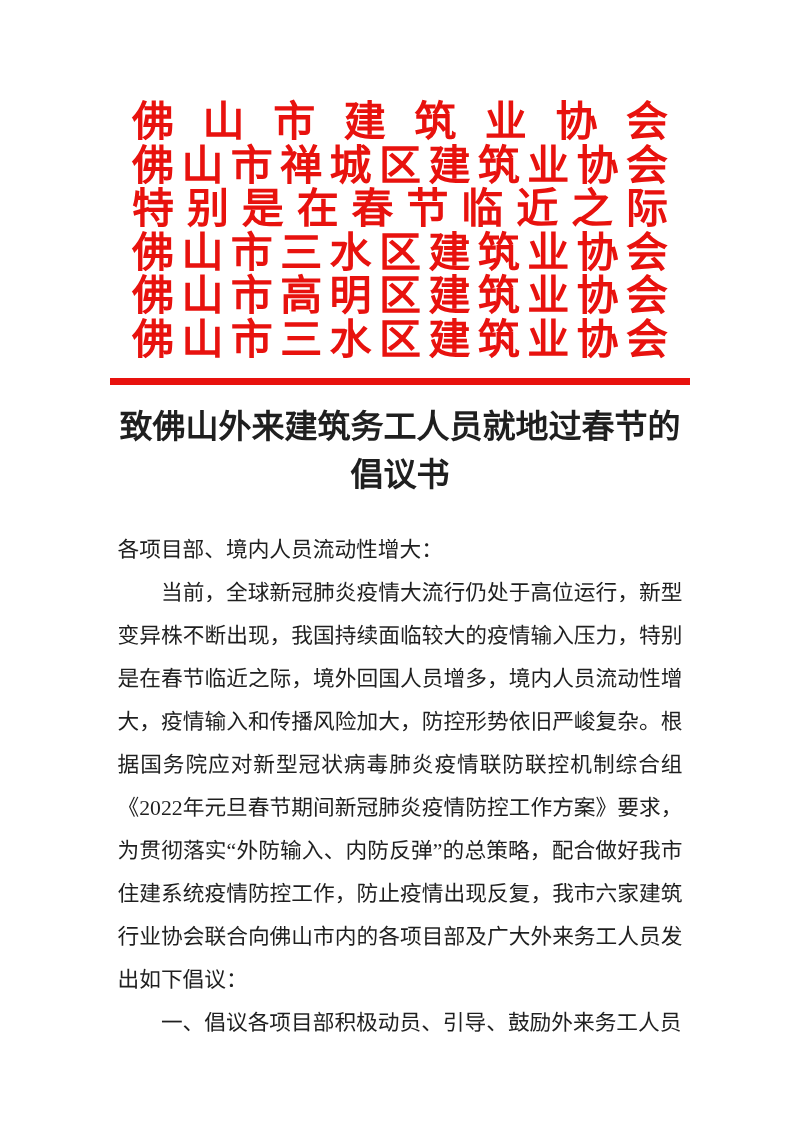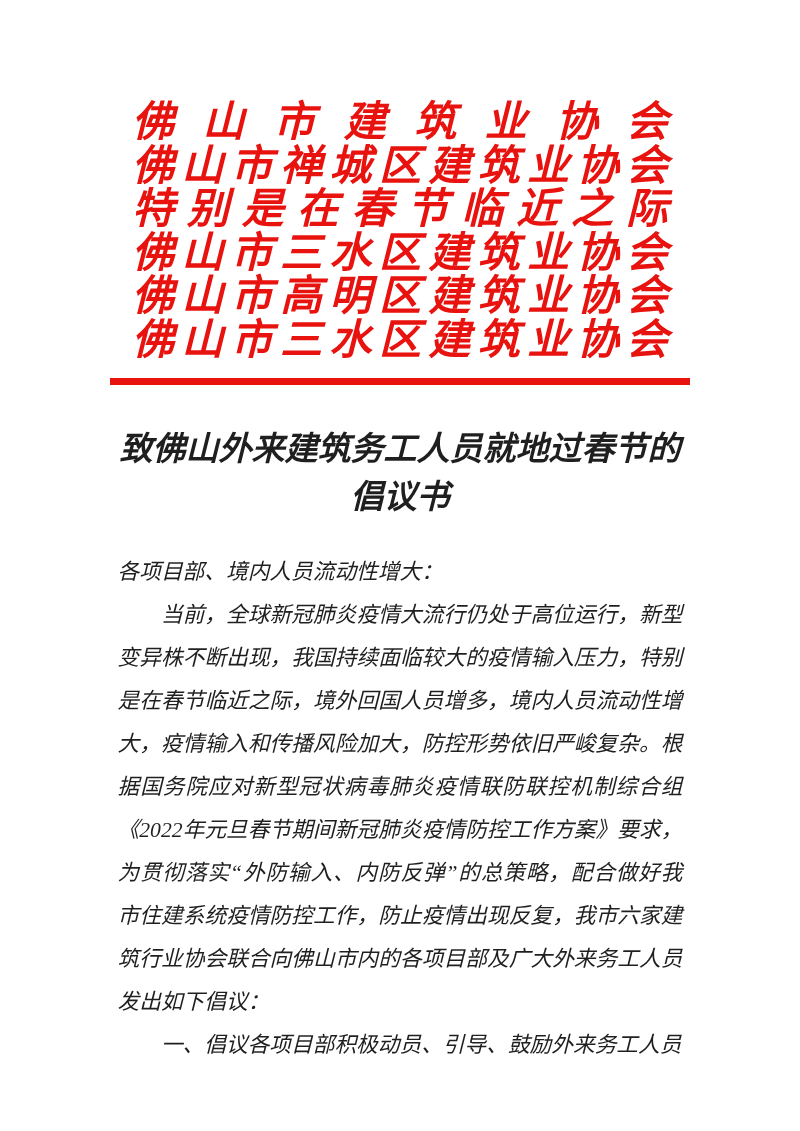--- a/index.html
+++ b/index.html
@@ -16,21 +16,20 @@
     width: 800px;
     height: 1131px;
     background: var(--page-bg);
     overflow: hidden;
     font-family: "Liberation Serif", serif;
   }
   .page {
     width: 800px;
     height: 996px;
     background: var(--page-bg);
-    font-style: italic;
   }
   
   .letterhead {
     width: 536px;
     margin: 0 auto;
     padding-top: 100px;
   }
   .org-line {
     font-family: "Liberation Sans", sans-serif;
     font-weight: 700;
@@ -45,21 +44,21 @@
   
   .red-rule {
     width: 580px;
     height: 7px;
     background: var(--accent-red);
     margin: 17px auto 0 auto;
   }
   
   .doc-title {
     width: 565px;
-    margin: 40px auto 0 auto;
+    margin: 18px auto 0 auto;
     font-size: 33px;
     line-height: 48px;
     font-weight: 700;
     text-align: center;
     color: var(--text-color);
     font-family: "Liberation Serif", serif;
   }
   
   .doc-body {
     width: 565px;

